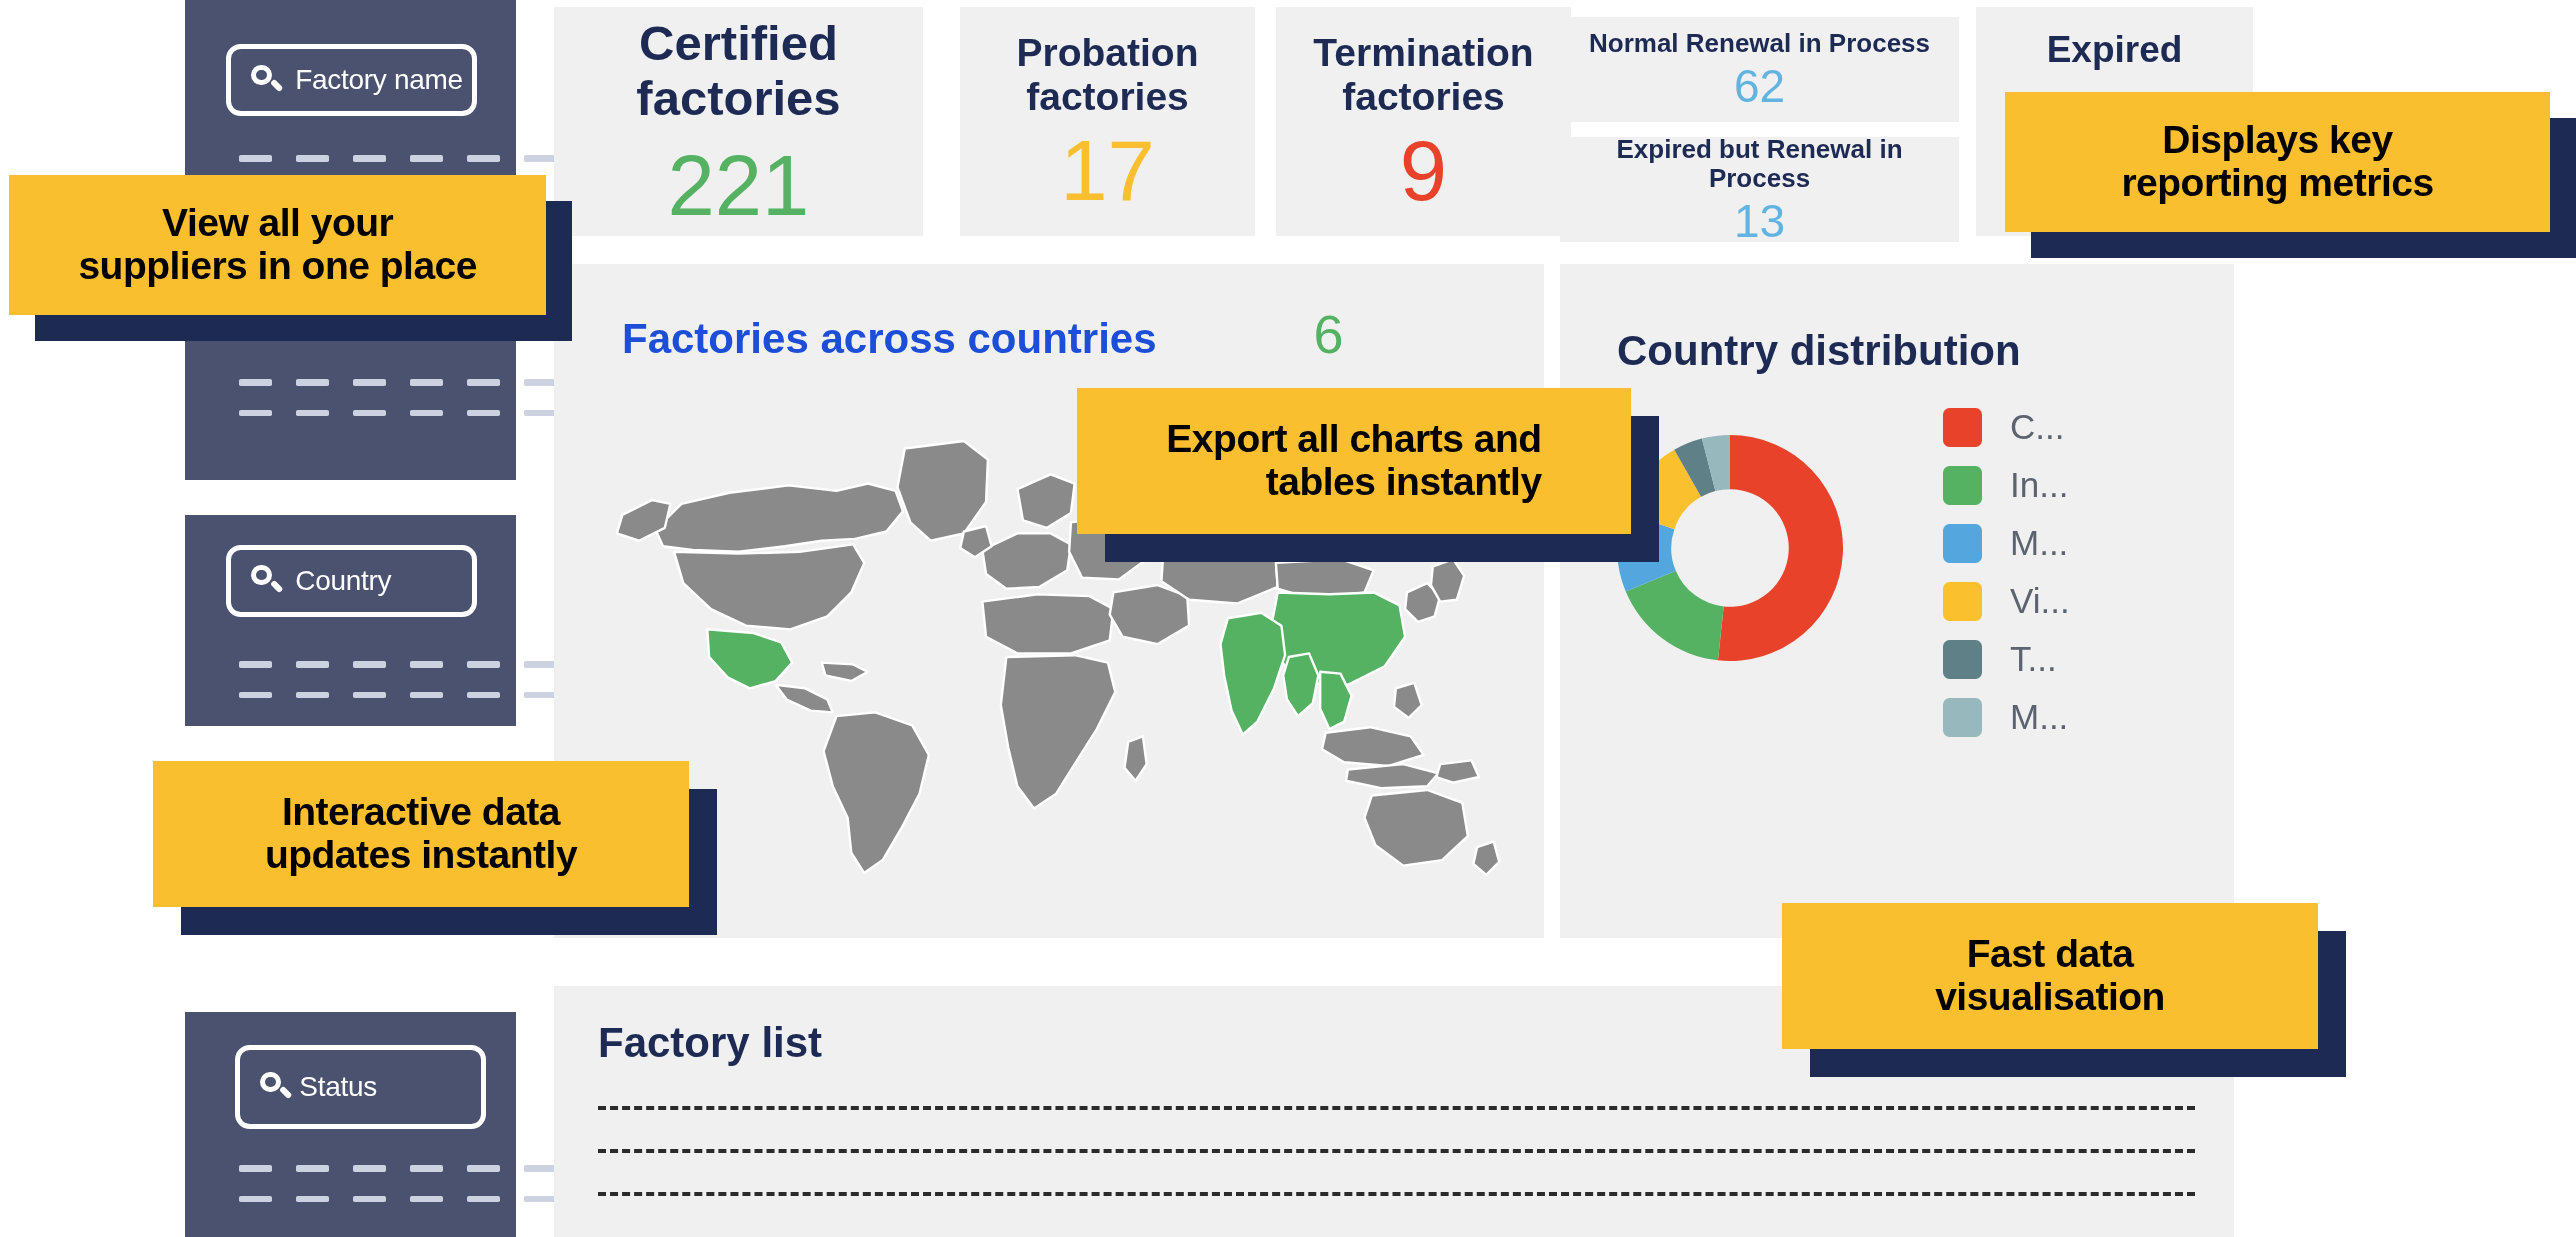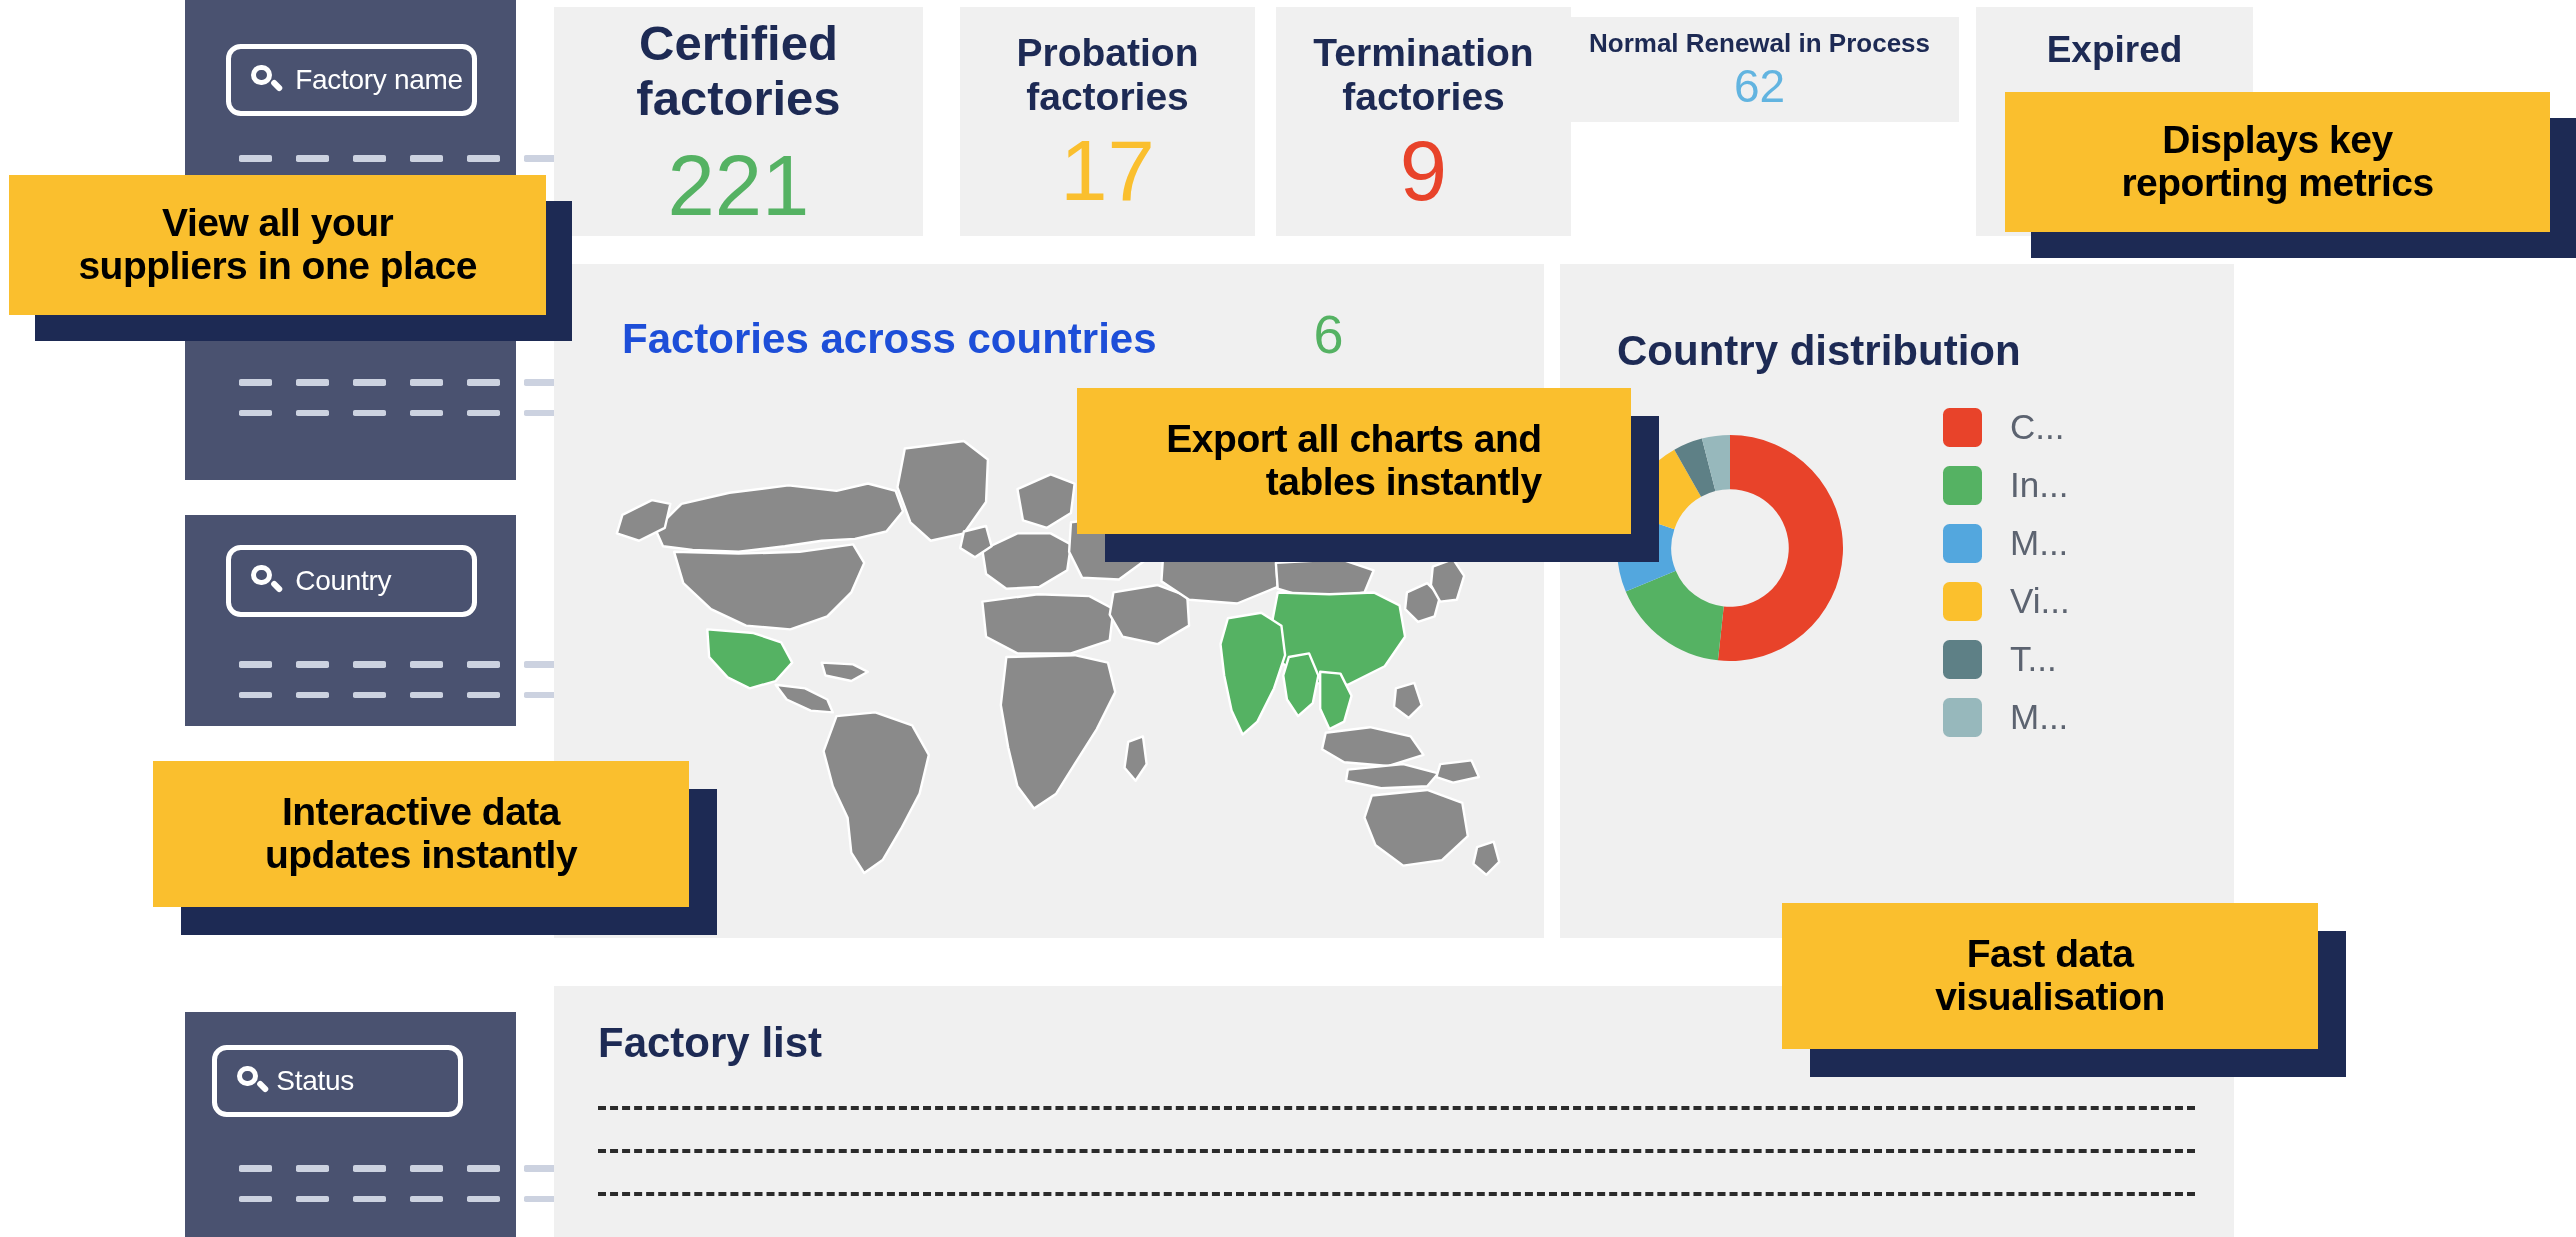--- a/index.html
+++ b/index.html
@@ -161,21 +161,21 @@
           <span style="width:33px"></span>
         <span style="width:33px"></span>
           <span style="width:33px"></span>
           <span style="width:33px"></span>
         <span style="width:20.3px;margin-right:0"></span>
       </div>
     </div>
   </div>
 
   <div class="filter-card" style="left:185px;top:1012px;width:331px;height:225px;">
-    <div class="search-box" style="left:27px;top:33px;width:251px;height:72px;gap:8px;">
+    <div class="search-box" style="left:50px;top:33px;width:251px;height:84px;gap:8px;">
       <span class="mag">
           <i class="ring"></i>
           <i class="stem"></i>
         </span>
       <span class="search-label">Status</span>
     </div>
     <div class="dash-rows" style="left:54px;top:153px;">
       <div class="dash-row">
         <span style="width:33px"></span>
           <span style="width:33px"></span>
@@ -210,20 +210,24 @@
   <div class="kpi" style="left:1276px;top:7.4px;width:295px;height:229px;padding:26px 18.5px;">
     <div class="kpi-title" style="font-size:39px;max-width:231px;">Termination factories</div>
     <div class="kpi-value" style="font-size:85px;color:#e8432a;margin-top:9.2px;">9</div>
   </div>
 
   <div class="kpi" style="left:1560px;top:16.6px;width:399px;height:105px;padding:9.2px 7.4px;">
     <div class="kpi-title" style="font-size:26px;">Normal Renewal in Process</div>
     <div class="kpi-value" style="font-size:46px;color:#62b4e0;margin-top:5.5px;">62</div>
   </div>
 
+  <div class="kpi" style="left:1560px;top:137px;width:399px;height:105px;padding:9.2px 7.4px;">
+    <div class="kpi-title" style="font-size:26px;">Expired but Renewal in Process</div>
+    <div class="kpi-value" style="font-size:46px;color:#62b4e0;margin-top:5.5px;">13</div>
+  </div>
 
   <div class="kpi" style="left:1976px;top:7.4px;width:277px;height:229px;padding:22px 14.8px;justify-content:flex-start;">
     <div class="kpi-title" style="font-size:37px;">Expired</div>
     <div class="kpi-value" style="font-size:65px;color:#62b4e0;margin-top:11px;"></div>
   </div>
 
   <div class="kpi-inline" style="left:1560px;top:264px;width:674px;height:96px;padding:0 55px;">
     <div class="kpi-title" style="font-size:33px;line-height:1.12;">
       <div>Average number</div>
       <div>of workers</div>

